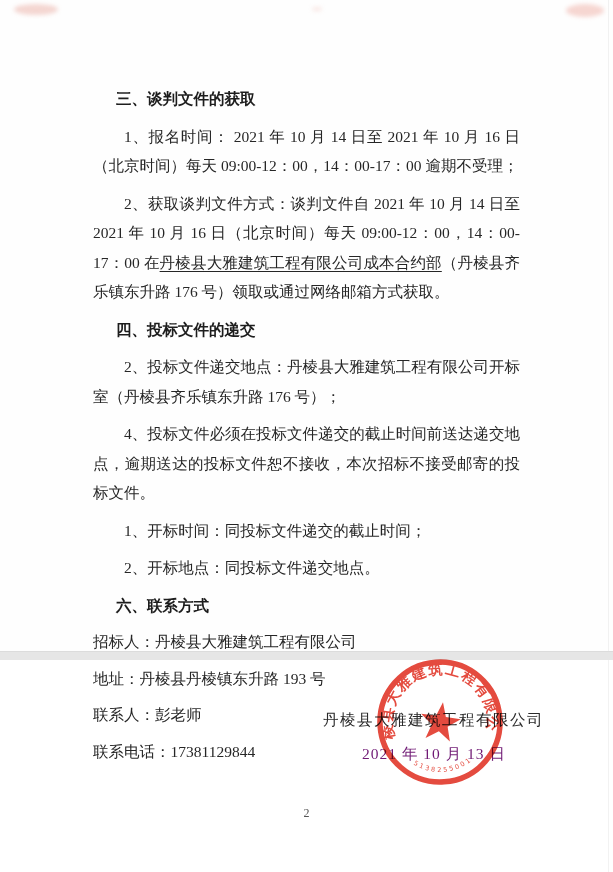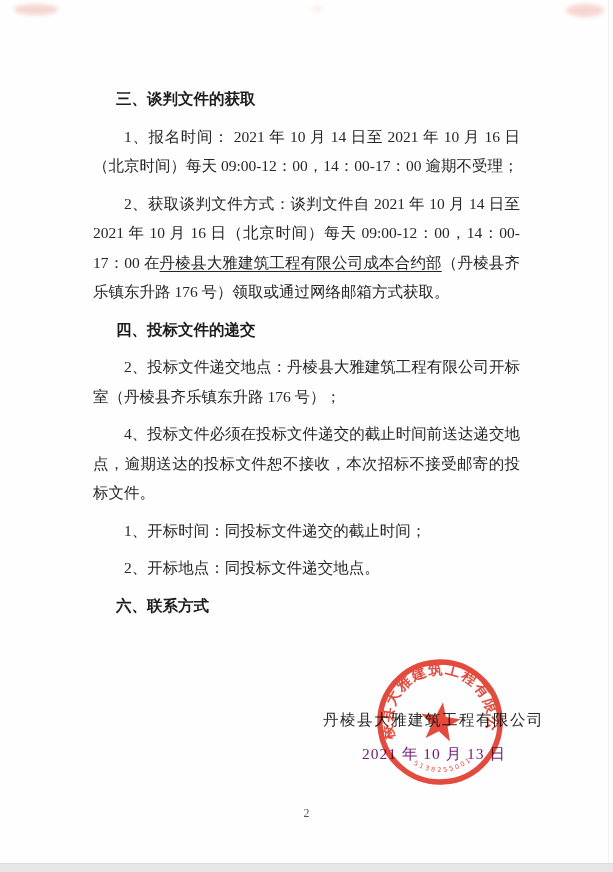--- a/index.html
+++ b/index.html
@@ -4,21 +4,21 @@
 <style>
   html,body{margin:0;padding:0;}
   body{
     width:613px;height:872px;
     background:#ffffff;
     font-family:"Liberation Serif","DejaVu Serif",serif;
     overflow:hidden;
     position:relative;
   }
   .page{
-    position:absolute;left:0;top:0;width:613px;height:872px;
+    position:absolute;left:0;top:0;width:613px;height:660px;
     background:#fefefe;
   }
   
   .smudge{position:absolute;border-radius:50%;filter:blur(2px);pointer-events:none;}
   .smudge-tl{left:14px;top:4px;width:44px;height:11px;background:rgba(228,150,138,0.38);}
   .smudge-tr{left:566px;top:4px;width:38px;height:13px;background:rgba(235,160,148,0.42);}
   .smudge-tc{left:312px;top:7px;width:10px;height:4px;background:rgba(240,190,180,0.35);}
   .scan-edge-right{position:absolute;right:4px;top:0;width:1px;height:872px;background:rgba(0,0,0,0.05);}
   .scan-strip-bottom{position:absolute;left:0;bottom:0;width:613px;height:8px;background:#e6e6e6;border-top:1px solid #dcdcdc;}
 
@@ -77,20 +77,26 @@
     <p class="para"><span>2、获取谈判文件方式：谈判文件自 2021 年 10 月 14 日至 2021 年 10 月 16 日（北京时间）每天 09:00-12：00，14：00-17：00 在</span><span class="u">丹棱县大雅建筑工程有限公司成本合约部</span><span>（丹棱县齐乐镇东升路 176 号）领取或通过网络邮箱方式获取。</span></p>
 
     <h3 class="sec">四、投标文件的递交</h3>
     <p class="para">2、投标文件递交地点：丹棱县大雅建筑工程有限公司开标室（丹棱县齐乐镇东升路 176 号）；</p>
     <p class="para">4、投标文件必须在投标文件递交的截止时间前送达递交地点，逾期送达的投标文件恕不接收，本次招标不接受邮寄的投标文件。</p>
 
     <p class="para">1、开标时间：同投标文件递交的截止时间；</p>
     <p class="para mt4">2、开标地点：同投标文件递交地点。</p>
 
     <h3 class="sec mt8">六、联系方式</h3>
+    <div class="contact">
+      <p>招标人：丹棱县大雅建筑工程有限公司</p>
+      <p>地址：丹棱县丹棱镇东升路 193 号</p>
+      <p>联系人：彭老师</p>
+      <p>联系电话：17381129844</p>
+    </div>
 
   </div>
 
   <div class="signature">
     <div class="sig-company">丹棱县大雅建筑工程有限公司</div>
     <div class="sig-date">2021 年 10 月 13 日</div>
   </div>
 
   <svg class="stamp" viewBox="0 0 140 140" xmlns="http://www.w3.org/2000/svg">
     <circle cx="70" cy="70" r="60" fill="none" stroke="#e23b2e" stroke-width="5.5"></circle>

